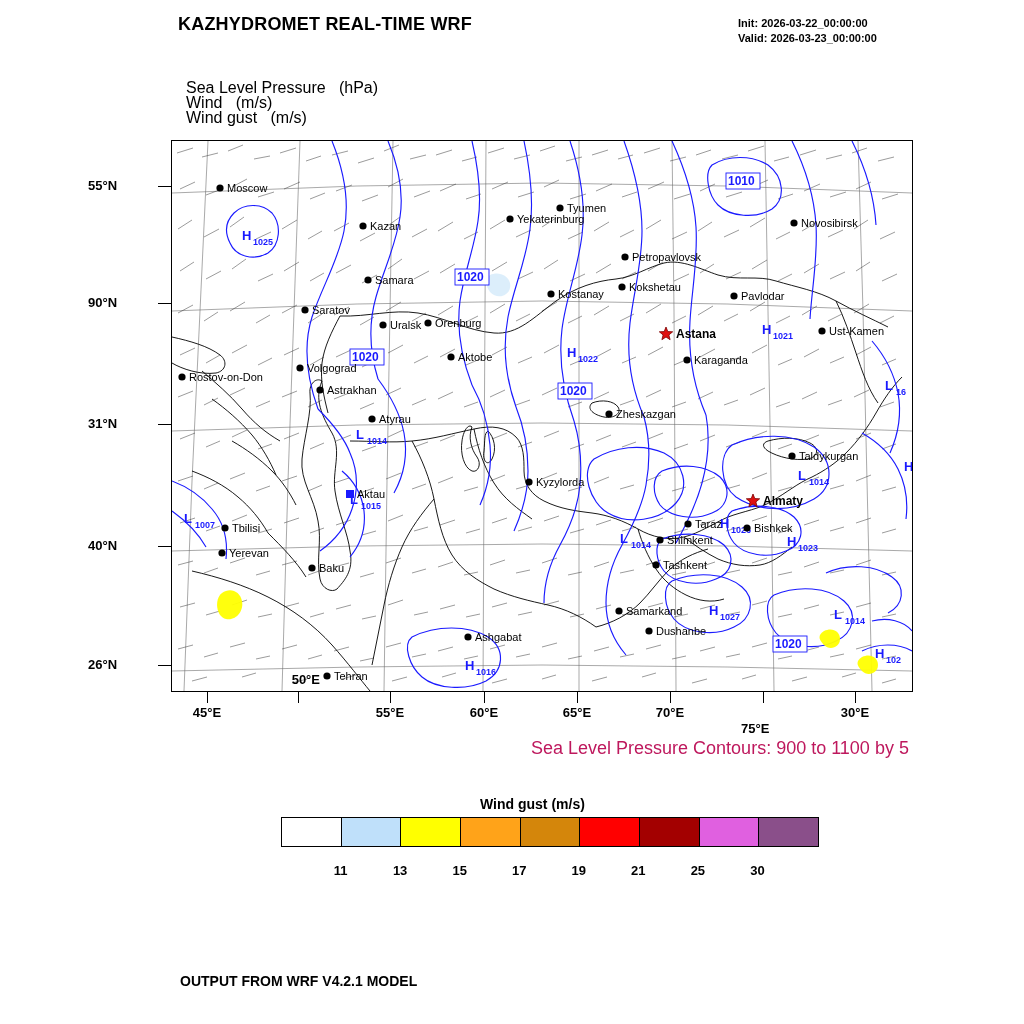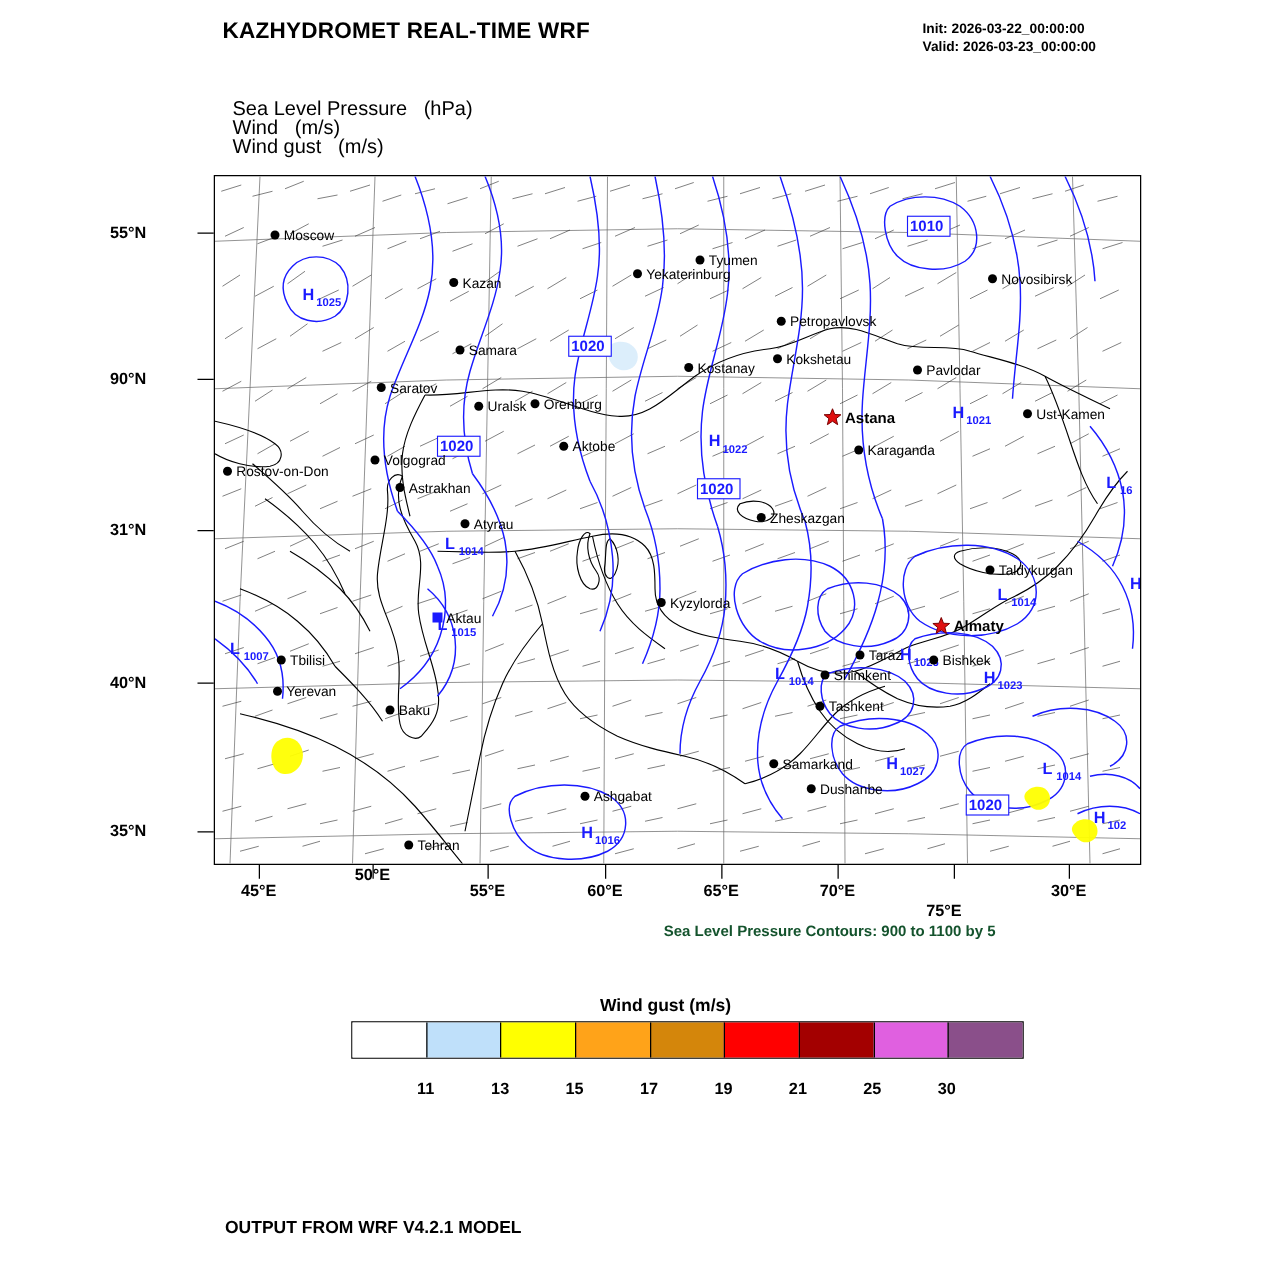--- a/index.html
+++ b/index.html
@@ -45,23 +45,23 @@
     background: #ffffff;
   }
   #map-svg { display: block; }
 
   .axis-label {
     font-size: 13px;
     font-weight: bold;
   }
   #contour-note {
     left: 531px; top: 738px;
-    font-size: 12px;
-    font-weight: bold;
-    color: #14532d;
+    font-size: 18px;
+    font-weight: normal;
+    color: #be185d;
   }
 
   #gust-title {
     left: 480px; top: 796px;
     font-size: 14px;
     font-weight: bold;
   }
   #colorbar {
     left: 281px; top: 817px;
     width: 536px; height: 28px;
@@ -821,27 +821,27 @@
 
 <div id="y-axis">
     <div class="abs axis-label" style="left: 88px; top: 178px;">55°N</div>
     <div class="abs" style="left: 158px; top: 186px; width: 13px; height: 1px; background: rgb(0, 0, 0);"></div>
     <div class="abs axis-label" style="left: 88px; top: 295px;">90°N</div>
     <div class="abs" style="left: 158px; top: 303px; width: 13px; height: 1px; background: rgb(0, 0, 0);"></div>
     <div class="abs axis-label" style="left: 88px; top: 416px;">31°N</div>
     <div class="abs" style="left: 158px; top: 424px; width: 13px; height: 1px; background: rgb(0, 0, 0);"></div>
     <div class="abs axis-label" style="left: 88px; top: 538px;">40°N</div>
     <div class="abs" style="left: 158px; top: 546px; width: 13px; height: 1px; background: rgb(0, 0, 0);"></div>
-    <div class="abs axis-label" style="left: 88px; top: 657px;">35°N</div>
+    <div class="abs axis-label" style="left: 88px; top: 657px;">26°N</div>
     <div class="abs" style="left: 158px; top: 665px; width: 13px; height: 1px; background: rgb(0, 0, 0);"></div>
   </div>
 <div id="x-axis">
     <div class="abs axis-label" style="left: 185px; top: 705px; width: 44px; text-align: center;">45°E</div>
     <div class="abs" style="left: 207px; top: 692px; width: 1px; height: 11px; background: rgb(0, 0, 0);"></div>
-    <div class="abs axis-label" style="left: 276px; top: 692px; width: 44px; text-align: center;">50°E</div>
+    <div class="abs axis-label" style="left: 276px; top: 672px; width: 44px; text-align: right;">50°E</div>
     <div class="abs" style="left: 298px; top: 692px; width: 1px; height: 11px; background: rgb(0, 0, 0);"></div>
     <div class="abs axis-label" style="left: 368px; top: 705px; width: 44px; text-align: center;">55°E</div>
     <div class="abs" style="left: 390px; top: 692px; width: 1px; height: 11px; background: rgb(0, 0, 0);"></div>
     <div class="abs axis-label" style="left: 462px; top: 705px; width: 44px; text-align: center;">60°E</div>
     <div class="abs" style="left: 484px; top: 692px; width: 1px; height: 11px; background: rgb(0, 0, 0);"></div>
     <div class="abs axis-label" style="left: 555px; top: 705px; width: 44px; text-align: center;">65°E</div>
     <div class="abs" style="left: 577px; top: 692px; width: 1px; height: 11px; background: rgb(0, 0, 0);"></div>
     <div class="abs axis-label" style="left: 648px; top: 705px; width: 44px; text-align: center;">70°E</div>
     <div class="abs" style="left: 670px; top: 692px; width: 1px; height: 11px; background: rgb(0, 0, 0);"></div>
     <div class="abs axis-label" style="left: 741px; top: 705px; width: 44px; text-align: left; margin-top: 16px;">75°E</div>

